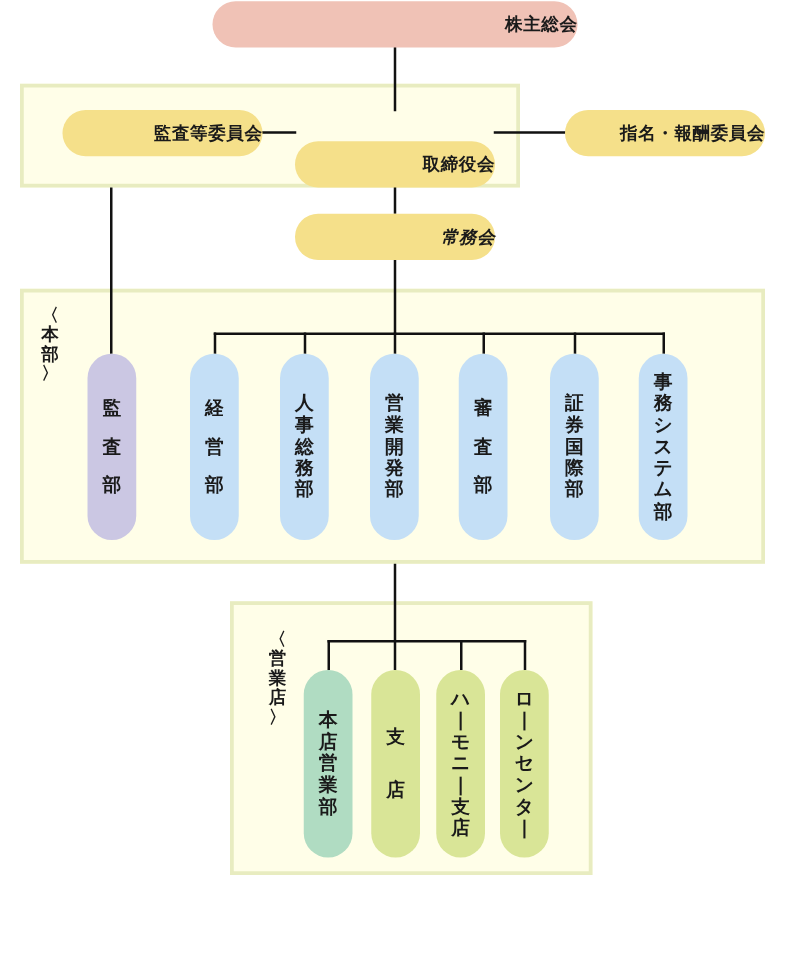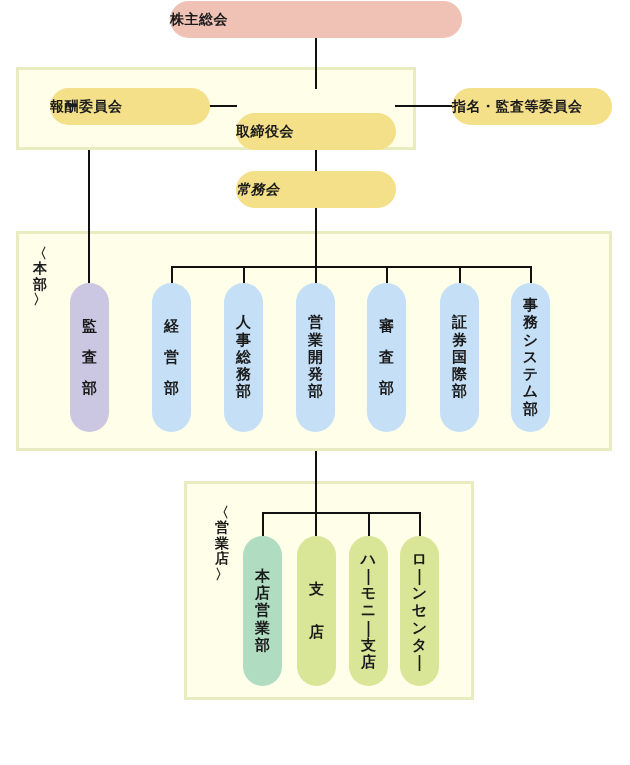--- a/index.html
+++ b/index.html
@@ -1,21 +1,21 @@
 <!DOCTYPE html>
 <html><head>
 <meta charset="utf-8">
 <style>
   html, body { margin: 0; padding: 0; background: #ffffff; }
   body { width: 630px; height: 765px; position: relative; overflow: hidden;
          font-family: "DejaVu Sans", "Liberation Sans", sans-serif; color: #1a1a1a; }
   .abs { position: absolute; box-sizing: border-box; }
   .panel { background: #fffee8; border: 3px solid #e8ecc0; }
   .line { background: #111; }
-  .hpill { border-radius: 20px; display: flex; align-items: center; justify-content: flex-start;
+  .hpill { border-radius: 20px; display: flex; align-items: center; justify-content: flex-end;
            font-size: 14px; font-weight: bold; letter-spacing: 0.5px; }
   .vpill { border-radius: 20px; display: flex; flex-direction: column; align-items: center;
            justify-content: center; font-size: 15px; font-weight: bold; line-height: 1.15; width: 39px; }
   .vpill .ch { display: block; text-align: center; }
   .vpill.spaced .ch { margin: 7px 0; }
   .vlabel { font-size: 14px; font-weight: bold; display: flex; flex-direction: column; align-items: center;
             line-height: 1.1; }
   .shareholders { background: #f0c2b6; }
   .board { background: #f5e08a; }
   .audit { background: #cbc7e3; }
@@ -46,27 +46,27 @@
 <div class="abs line" style="left:315px;top:451px;width:2px;height:85px;"></div>
 <div class="abs line" style="left:262px;top:512px;width:159px;height:2px;"></div>
 <div class="abs line" style="left:262px;top:512px;width:2px;height:24px;"></div>
 <div class="abs line" style="left:368px;top:512px;width:2px;height:24px;"></div>
 <div class="abs line" style="left:419px;top:512px;width:2px;height:24px;"></div>
 
 <div class="abs hpill shareholders" style="left:170px;top:1px;width:292px;height:37px;">
   <span>株主総会</span>
 </div>
 <div class="abs hpill board" style="left:50px;top:88px;width:160px;height:37px;">
-  <span>報酬委員会</span>
+  <span>監査等委員会</span>
 </div>
 <div class="abs hpill board" style="left:236px;top:88px;width:160px;height:37px;margin-top:25px;">
   <span>取締役会</span>
 </div>
 <div class="abs hpill board" style="left:452px;top:88px;width:160px;height:37px;">
-  <span>指名・監査等委員会</span>
+  <span>指名・報酬委員会</span>
 </div>
 <div class="abs hpill board" style="left:236px;top:171px;width:160px;height:37px;font-style:italic;">
   <span>常務会</span>
 </div>
 
 <div class="abs vlabel" style="left:30px;top:246px;width:20px;">
   <span>〈</span>
   <span>本</span>
   <span>部</span>
   <span>〉</span>

